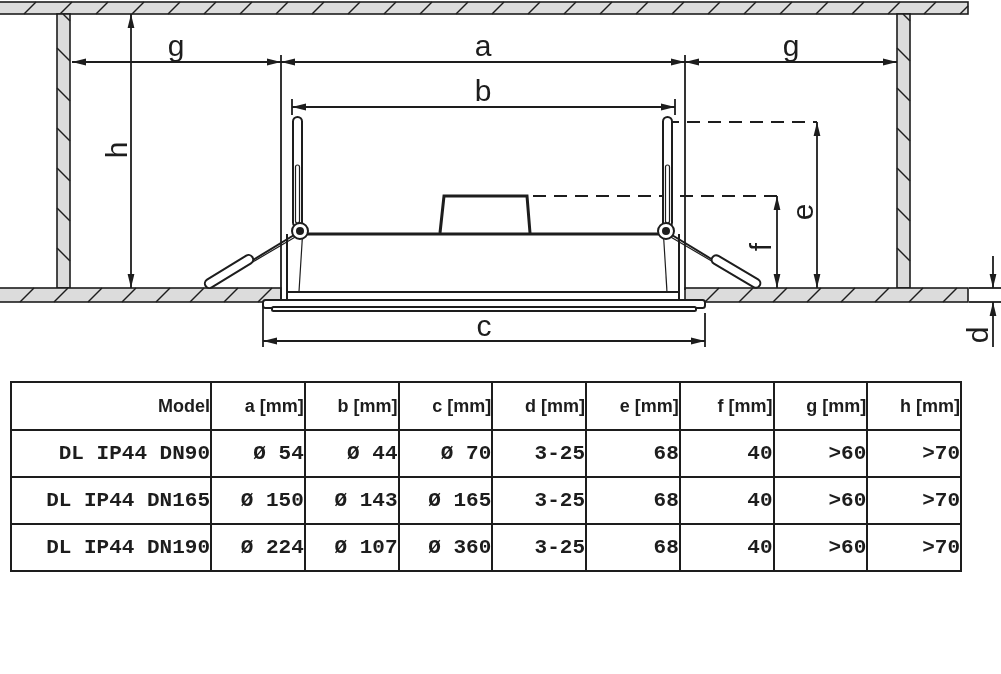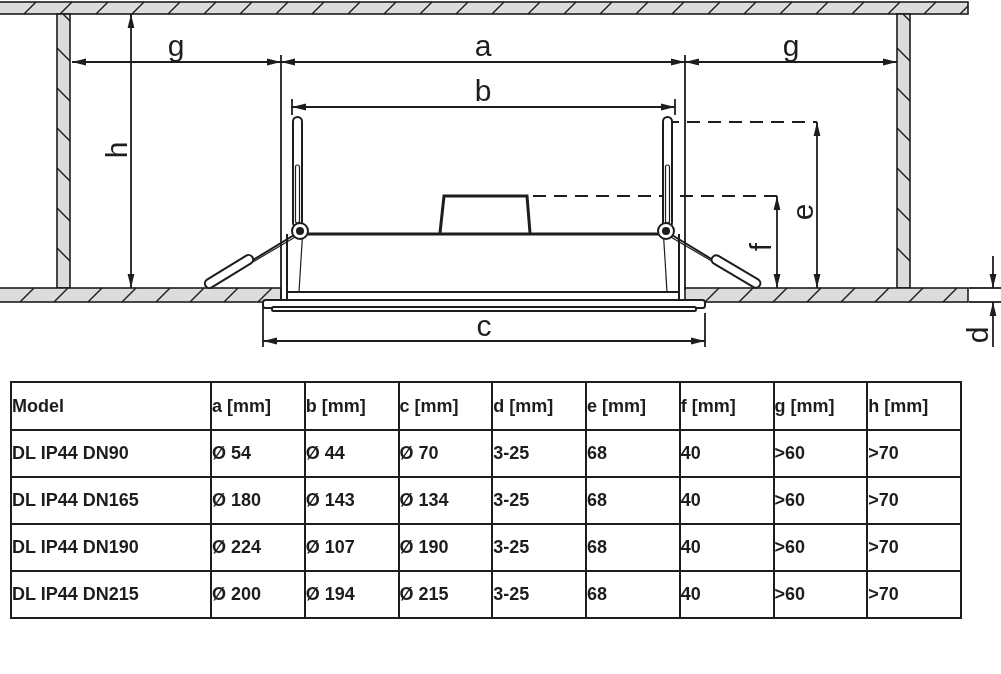--- a/index.html
+++ b/index.html
@@ -10,24 +10,24 @@
   .part{fill:#ffffff;stroke:#1d1d1d;stroke-width:2;}
   .concrete{fill:#dcdcdc;stroke:#1d1d1d;stroke-width:1.6;}
   .dim{stroke:#1d1d1d;stroke-width:1.8;fill:none;}
   .draw{stroke:#1d1d1d;stroke-width:2;fill:none;}
   .thick{stroke:#1d1d1d;stroke-width:3;fill:none;}
   .thin{stroke:#1d1d1d;stroke-width:1.2;fill:none;}
   .dash{stroke:#1d1d1d;stroke-width:2;fill:none;stroke-dasharray:13 8;}
   .arr{fill:#1d1d1d;stroke:none;}
   #dims-table{position:absolute;left:10px;top:381px;width:950px;
         border-collapse:collapse;table-layout:fixed;}
-  #dims-table th,#dims-table td{border:2px solid #1d1d1d;text-align:left;
+  #dims-table th,#dims-table td{border:2px solid #1d1d1d;text-align:right;
         vertical-align:middle;font-weight:bold;padding:0;}
   #dims-table th{height:46px;font-size:18px;}
-  #dims-table td{height:45px;font-size:18px;}
+  #dims-table td{height:45px;font-size:21px;font-family:Liberation Mono, monospace;}
   col.c-model{width:200px;}
   col.c-dim{width:93.75px;}
 </style>
 </head>
 <body>
 
 <div id="page">
 
   <svg id="drawing" width="1001" height="375" viewBox="0 0 1001 375">
 
@@ -241,47 +241,36 @@
           <td>Ø 44</td>
           <td>Ø 70</td>
           <td>3-25</td>
           <td>68</td>
           <td>40</td>
           <td>&gt;60</td>
           <td>&gt;70</td>
         </tr>
         <tr>
           <td>DL IP44 DN165</td>
-          <td>Ø 180</td>
+          <td>Ø 150</td>
           <td>Ø 143</td>
-          <td>Ø 134</td>
+          <td>Ø 165</td>
           <td>3-25</td>
           <td>68</td>
           <td>40</td>
           <td>&gt;60</td>
           <td>&gt;70</td>
         </tr>
         <tr>
           <td>DL IP44 DN190</td>
           <td>Ø 224</td>
           <td>Ø 107</td>
-          <td>Ø 190</td>
+          <td>Ø 360</td>
           <td>3-25</td>
           <td>68</td>
           <td>40</td>
           <td>&gt;60</td>
           <td>&gt;70</td>
         </tr>
-        <tr>
-          <td>DL IP44 DN215</td>
-          <td>Ø 200</td>
-          <td>Ø 194</td>
-          <td>Ø 215</td>
-          <td>3-25</td>
-          <td>68</td>
-          <td>40</td>
-          <td>&gt;60</td>
-          <td>&gt;70</td>
-        </tr>
       </tbody>
   </table>
 
 </div>
 
 </body></html>

